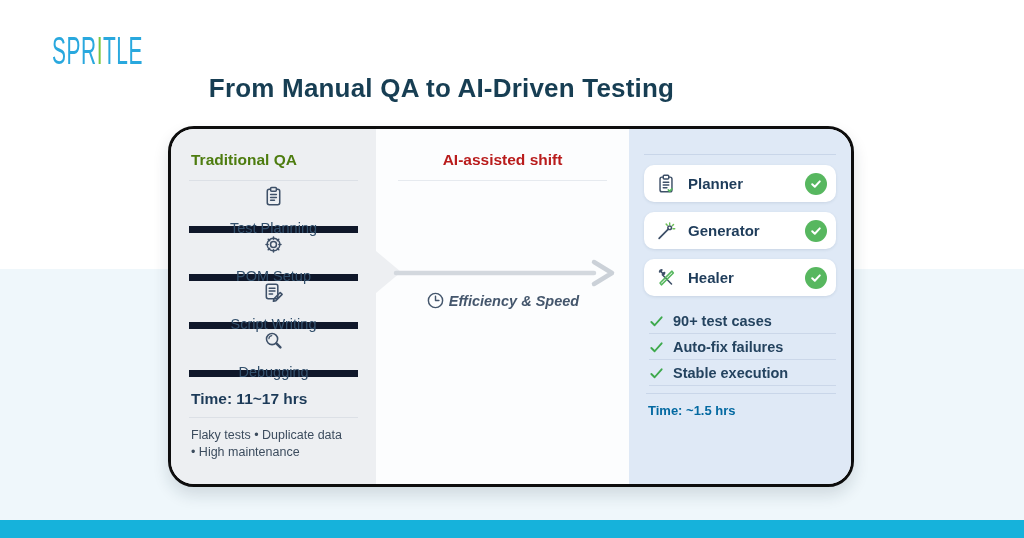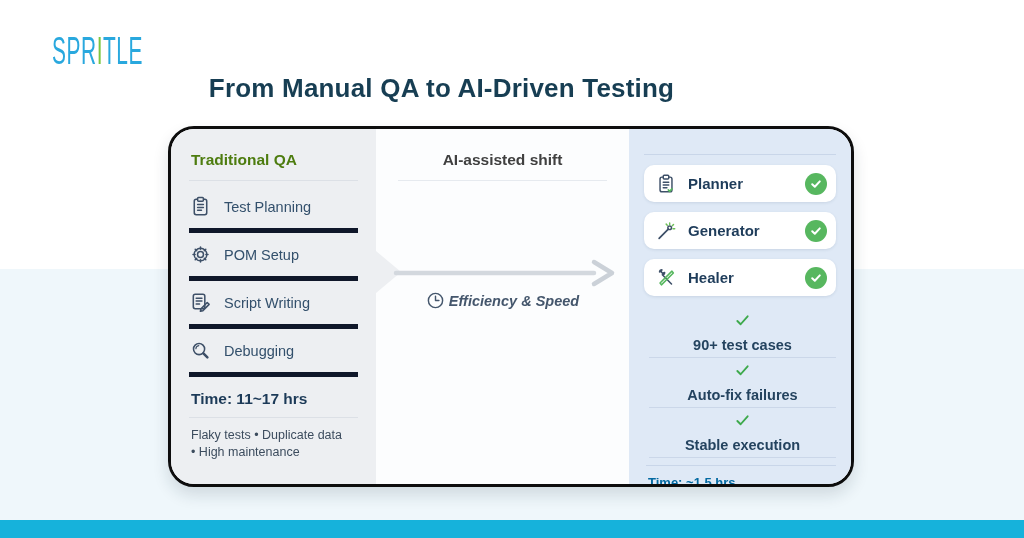--- a/index.html
+++ b/index.html
@@ -26,30 +26,30 @@
   .card { position:absolute; left:168px; top:126px; width:686px; height:361px;
           background:#FCFDFE; border:3px solid #0d0d0d; border-radius:26px;
           overflow:hidden; display:flex; box-shadow:0 8px 16px rgba(20,40,60,0.14); }
 
   .col-trad  { width:205px; background:#EDEFF2; padding:14px 18px 10px 18px; position:relative; }
   .col-shift { flex:1; position:relative; padding-top:14px; background:#FCFDFE; }
   .col-agents{ width:222px; background:#DFE9F6; padding:14px 15px 10px 15px; position:relative; }
 
   .col-head { font-size:15.5px; font-weight:700; color:#4d7c0f; margin-top:8px; }
   .col-trad .col-head, .col-agents .col-head { padding-left:2px; }
-  .col-shift .col-head { text-align:center; font-weight:600; color:#404040; }
+  .col-shift .col-head { text-align:center; font-weight:600; color:#b91c1c; }
 
   .hr { height:1px; background:#DCE0E6; border:0; margin-top:11px; }
   .col-shift .hr { margin:11px 22px 0 22px; background:#E6EAEF; }
   .col-agents .hr { background:#C9D6E9; }
 
   
   .trad-list { margin-top:4px; }
   .trad-item { height:48px; display:flex; align-items:center; gap:12px;
-               border-bottom:5px solid #0f172a; }
+               border-bottom:7px solid #0f172a;flex-direction:column; }
   .trad-item .label { font-size:14.5px; color:#33506C; }
   .icon { display:inline-flex; align-items:center; justify-content:center; flex:0 0 auto; }
 
   .time-text { margin-top:13px; font-size:15.5px; font-weight:700; color:#1C3A58; padding-left:2px; }
   .issues { margin-top:9px; font-size:12.5px; color:#3C4C5E; line-height:1.35; padding-left:2px; }
   .trad-timehr { margin-top:9px; }
 
   
   .chevron { position:absolute; left:0; top:122px; width:0; height:0;
              border-top:21px solid transparent; border-bottom:21px solid transparent;
@@ -63,21 +63,21 @@
   .agent-card { margin-top:10px; height:37px; background:#ffffff; border-radius:10px;
                 display:flex; align-items:center; padding:0 9px 0 11px;
                 box-shadow:0 1px 3px rgba(40,70,110,0.12); }
   .agent-card:first-of-type { margin-top:12px; }
   .agent-card .label { flex:1; margin-left:11px; font-size:15px; font-weight:700; color:#1E3C5A; }
   .badge { width:22px; height:22px; border-radius:50%; background:#57B75F;
            display:inline-flex; align-items:center; justify-content:center; flex:0 0 auto; }
 
   .checklist { margin-top:12px; margin-left:5px; }
   .check-item { display:flex; align-items:center; gap:9px; padding:5px 0 4px 0;
-                border-bottom:1px solid #CBD7E9;flex-direction:column; }
+                border-bottom:1px solid #CBD7E9; }
   .check-item .label { font-size:14.5px; font-weight:600; color:#24435F; }
   .agents-timehr { margin-top:7px; margin-left:2px; }
   .agents-time { margin-top:9px; font-size:13px; font-weight:700; color:#0369a1; padding-left:4px; }
 </style>
 </head>
 <body>
 
 <div class="band-light"></div>
 <div class="band-cyan"></div>
 

